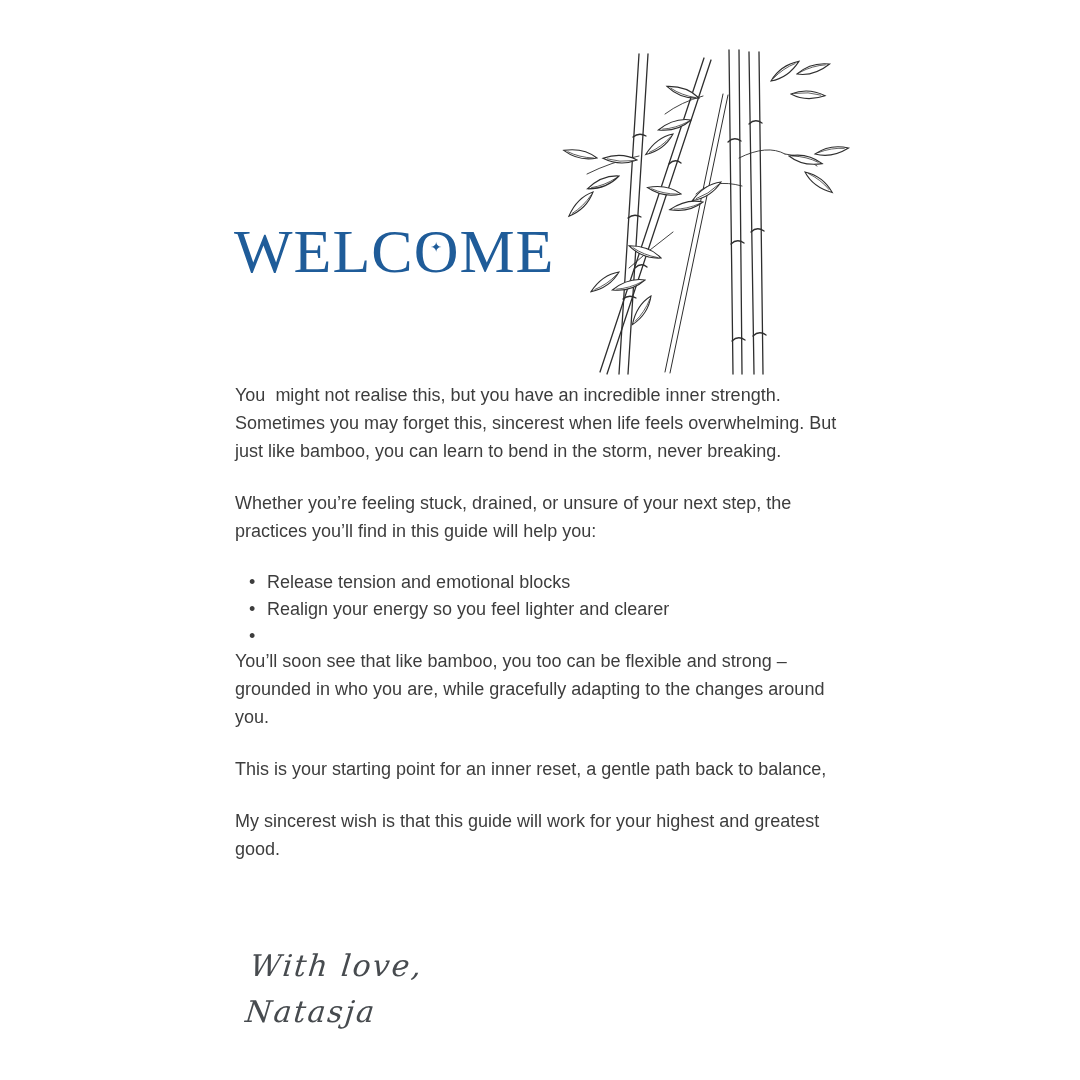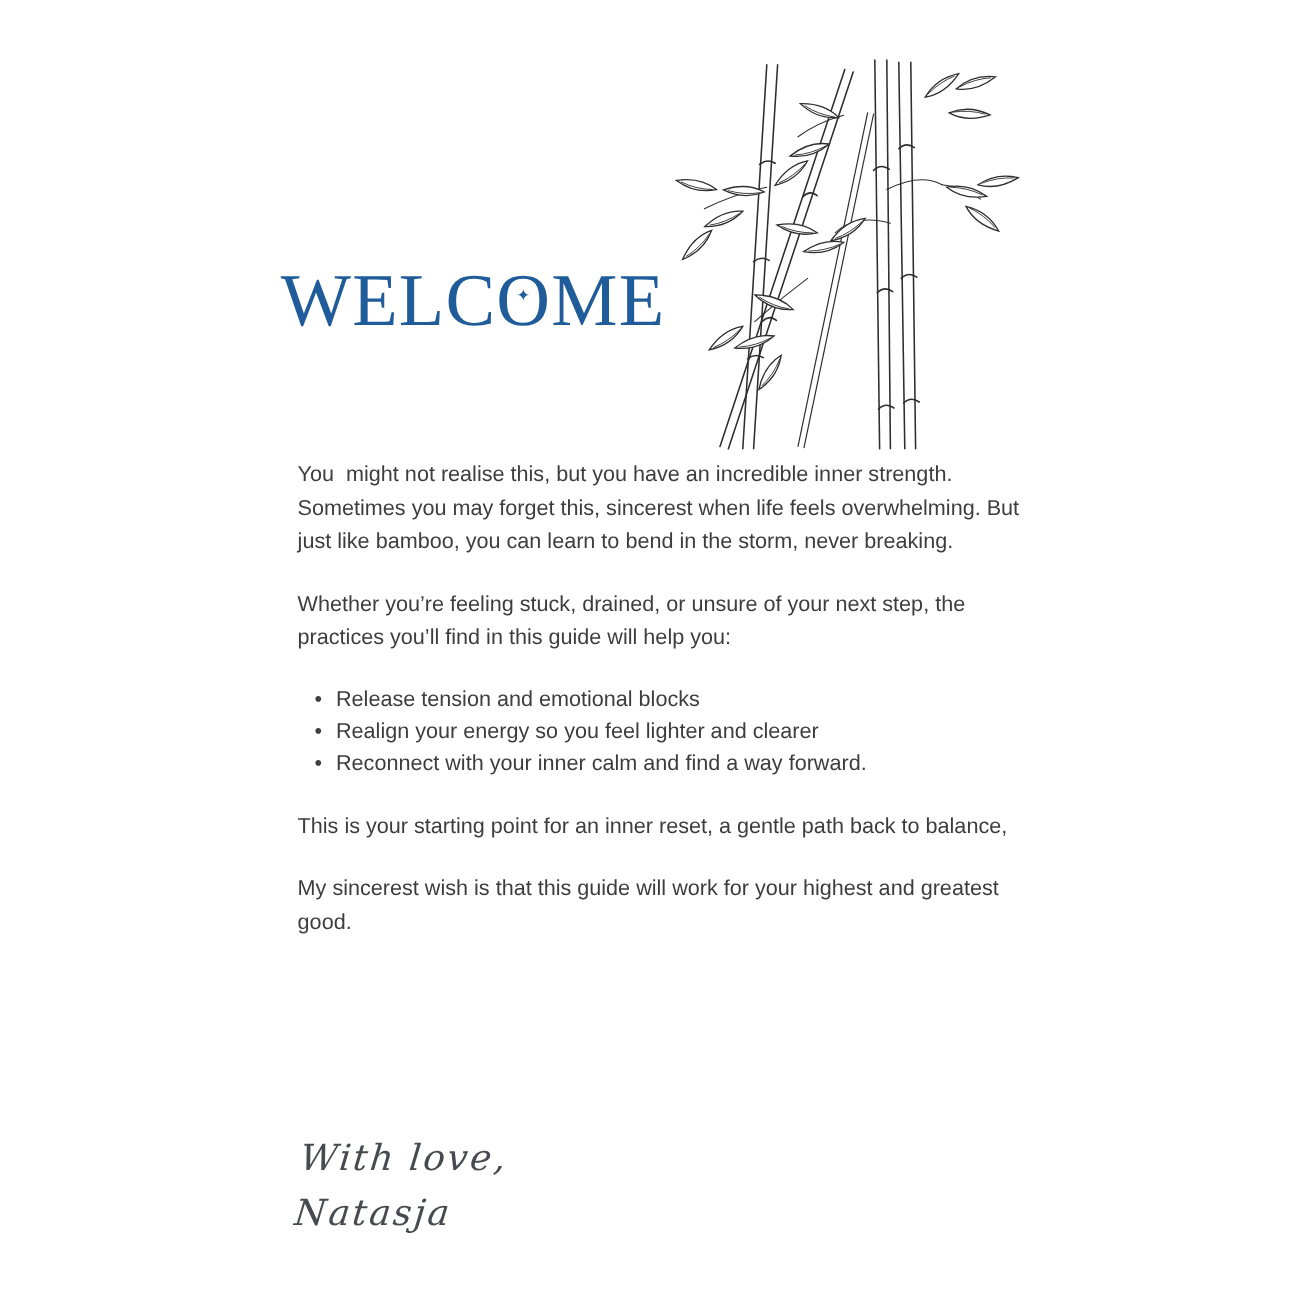--- a/index.html
+++ b/index.html
@@ -48,21 +48,20 @@
 
   
   .body-copy {
     position: absolute;
     left: 235px;
     top: 381px;
     width: 660px;
     color: #3d3d3d;
     font-size: 18px;
     line-height: 28px;
-    margin-left: 13px;
   }
   .para { margin-bottom: 24px; }
   .para .line { white-space: pre-wrap; }
   .bullets { margin: 0 0 24px 0; list-style: none; }
   .bullets li {
     position: relative;
     padding-left: 32px;
     line-height: 27px;
   }
   .bullets li .dot {
@@ -168,23 +167,28 @@
     </div>
 
     <div class="para">
       <div class="line">Whether you’re feeling stuck, drained, or unsure of your next step, the</div>
       <div class="line">practices you’ll find in this guide will help you:</div>
     </div>
 
     <ul class="bullets">
       <li><span class="dot">•</span><span>Release tension and emotional blocks</span></li>
       <li><span class="dot">•</span><span>Realign your energy so you feel lighter and clearer</span></li>
-      <li><span class="dot">•</span><span>Reconnect with your inner calm and find a way forward.</span></li>
+      <li><span class="dot">•</span></li>
     </ul>
 
+    <div class="para">
+      <div class="line">You’ll soon see that like bamboo, you too can be flexible and strong –</div>
+      <div class="line">grounded in who you are, while gracefully adapting to the changes around</div>
+      <div class="line">you.</div>
+    </div>
 
     <div class="para">
       <div class="line">This is your starting point for an inner reset, a gentle path back to balance,</div>
     </div>
 
     <div class="para">
       <div class="line">My sincerest wish is that this guide will work for your highest and greatest</div>
       <div class="line">good.</div>
     </div>
 

